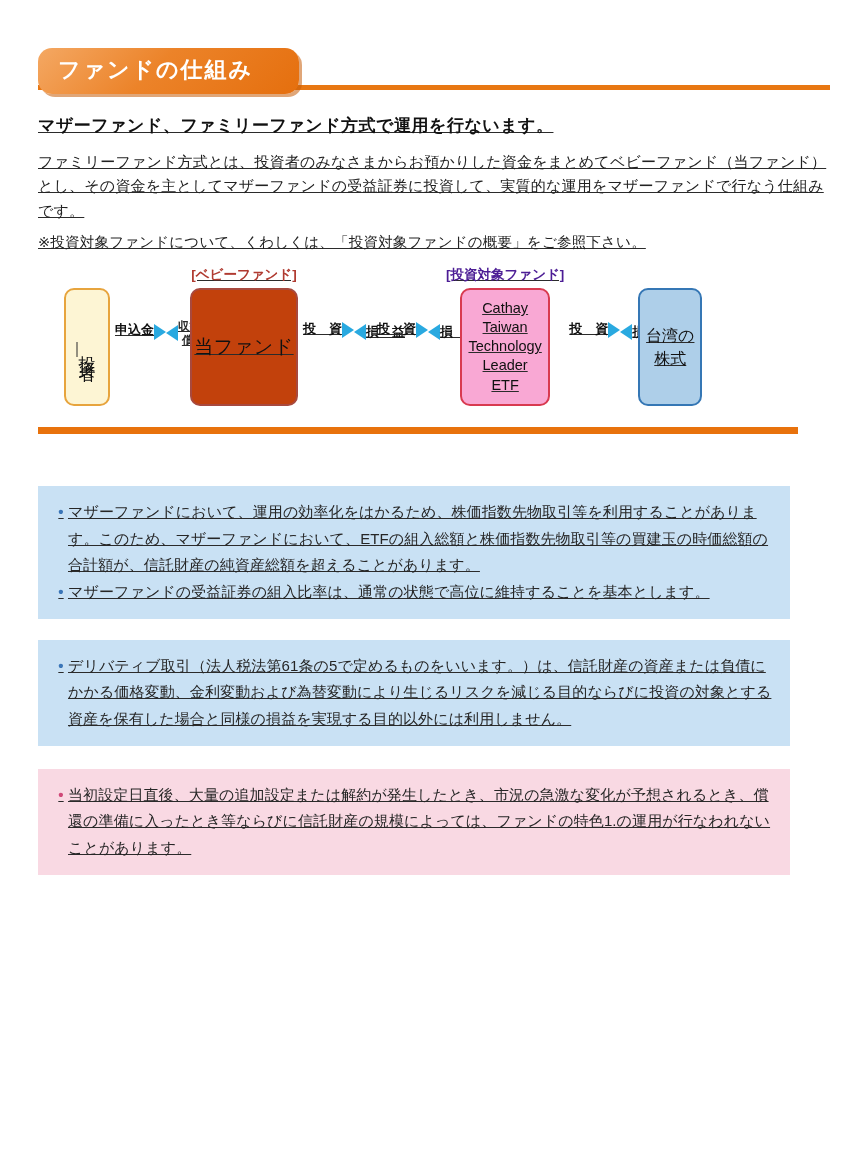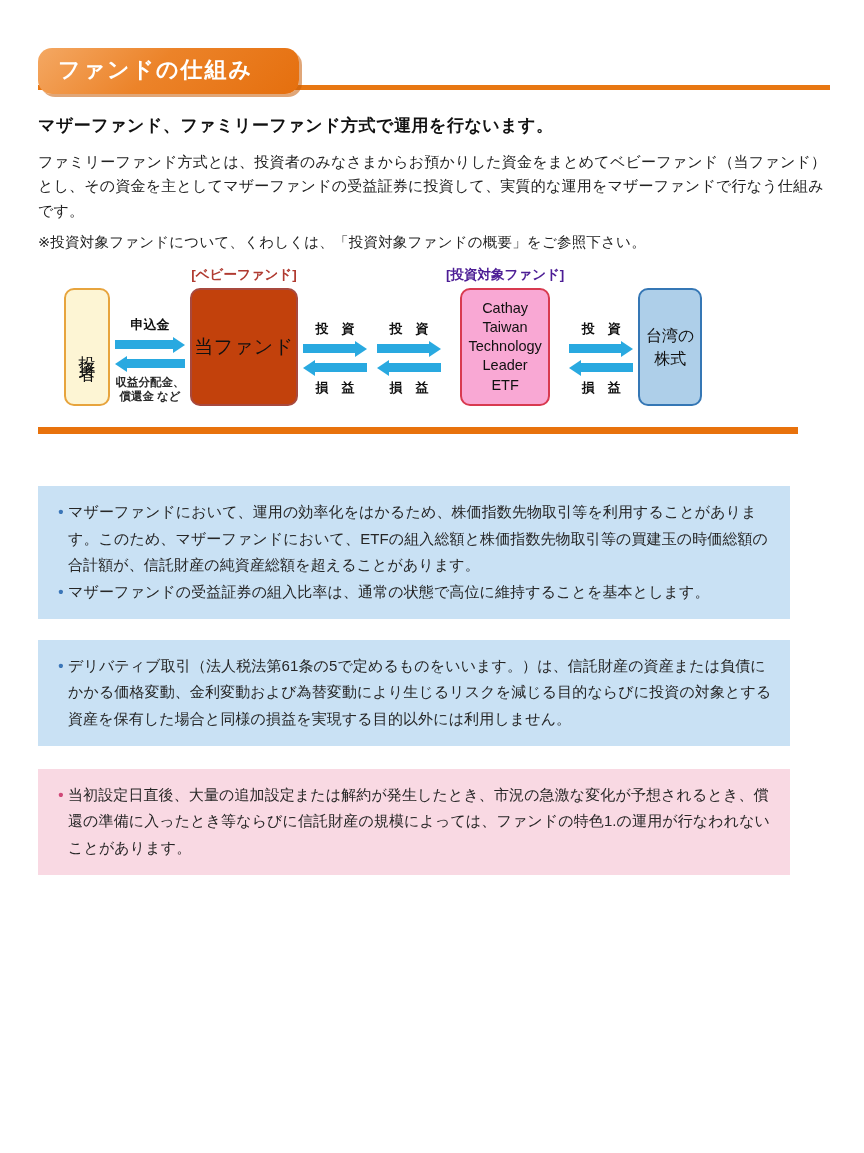--- a/index.html
+++ b/index.html
@@ -4,21 +4,21 @@
 <style>
   * { margin:0; padding:0; box-sizing:border-box; }
   html,body { background:#fff; }
   body {
     width:864px; height:1153px;
     font-family:"Liberation Sans","DejaVu Sans",sans-serif;
     color:#2b2b2b;
     position:relative;
     overflow:hidden;
   }
-  .page { padding:48px 36px 12px 38px; }
+  .page { padding:48px 36px 12px 38px;text-decoration:underline; }
 
   
   .header { position:relative; height:42px; margin-bottom:24px; }
   .header-rule {
     position:absolute; left:0; bottom:0;
     width:792px; height:5px; background:#e87712;
   }
   .title-badge {
     position:relative; z-index:1;
     display:inline-block;
@@ -48,21 +48,21 @@
     display:flex; flex-direction:column; align-items:center; justify-content:center;
     text-align:center; color:#111;
   }
   .investor-box { width:46px;  background:#fdf5d4; border-color:#e7a43d;
                   writing-mode:vertical-rl; font-size:17px; letter-spacing:5px; padding-top:6px; }
   .fund-box     { width:108px;  background:#c2410c; border-color:#a8493e; font-size:19px; letter-spacing:.5px; }
   .mother-box   { width:122px; background:#aecfe9; border-color:#3577b5; font-size:14.5px; line-height:1.38; }
   .etf-box      { width:90px;  background:#f9a8d4; border-color:#d83a50; font-size:14.5px; line-height:1.32; }
   .stock-box    { width:64px;  background:#aecfe9; border-color:#3577b5; font-size:16px; line-height:1.45; }
 
-  .flow { display:flex; flex-direction:column; align-items:center; padding:0 5px; }
+  .flow { display:flex; flex-direction:row; align-items:center; padding:0 5px; }
   .flow-1 { width:80px; margin-top:50px; }
   .flow-n { width:74px; margin-top:54px; }
   .flow-label-top { font-size:13px; font-weight:bold; color:#111; margin-bottom:3px; white-space:nowrap; }
   .flow-label-bottom { font-size:13px; font-weight:bold; color:#111; margin-top:3px; white-space:nowrap; }
   .flow-label-small { font-size:11.5px; line-height:1.25; font-weight:bold; margin-top:3px; text-align:center; white-space:nowrap; }
   .arrow { display:flex; align-items:center; width:100%; height:16px; }
   .arrow + .arrow { margin-top:3px; }
   .arrow .shaft { flex:1; height:9px; background:#29a9e0; }
   .arrow .head-r { width:0; height:0; border-top:8px solid transparent; border-bottom:8px solid transparent; border-left:12px solid #29a9e0; }
   .arrow .head-l { width:0; height:0; border-top:8px solid transparent; border-bottom:8px solid transparent; border-right:12px solid #29a9e0; }

